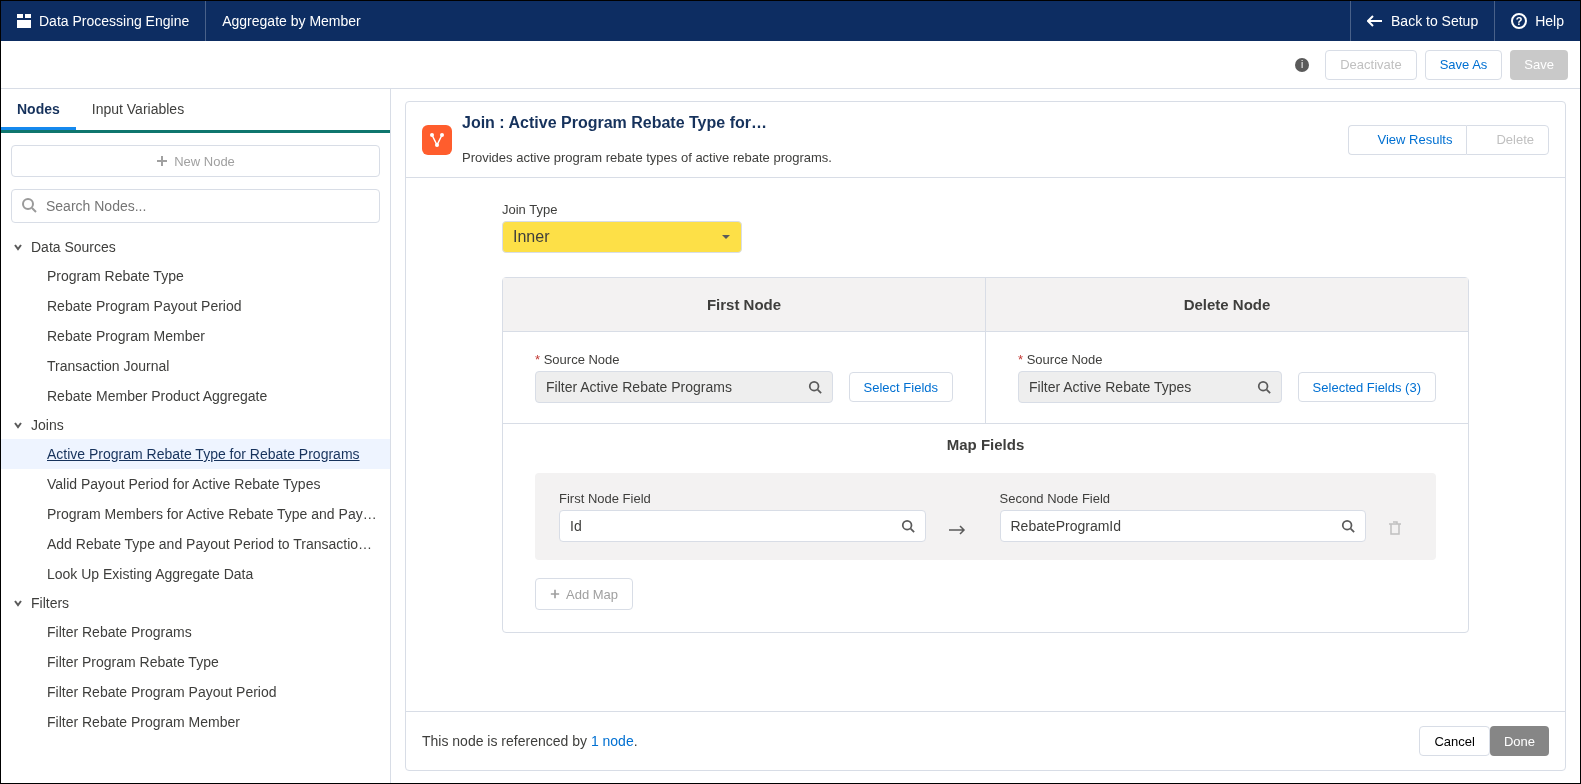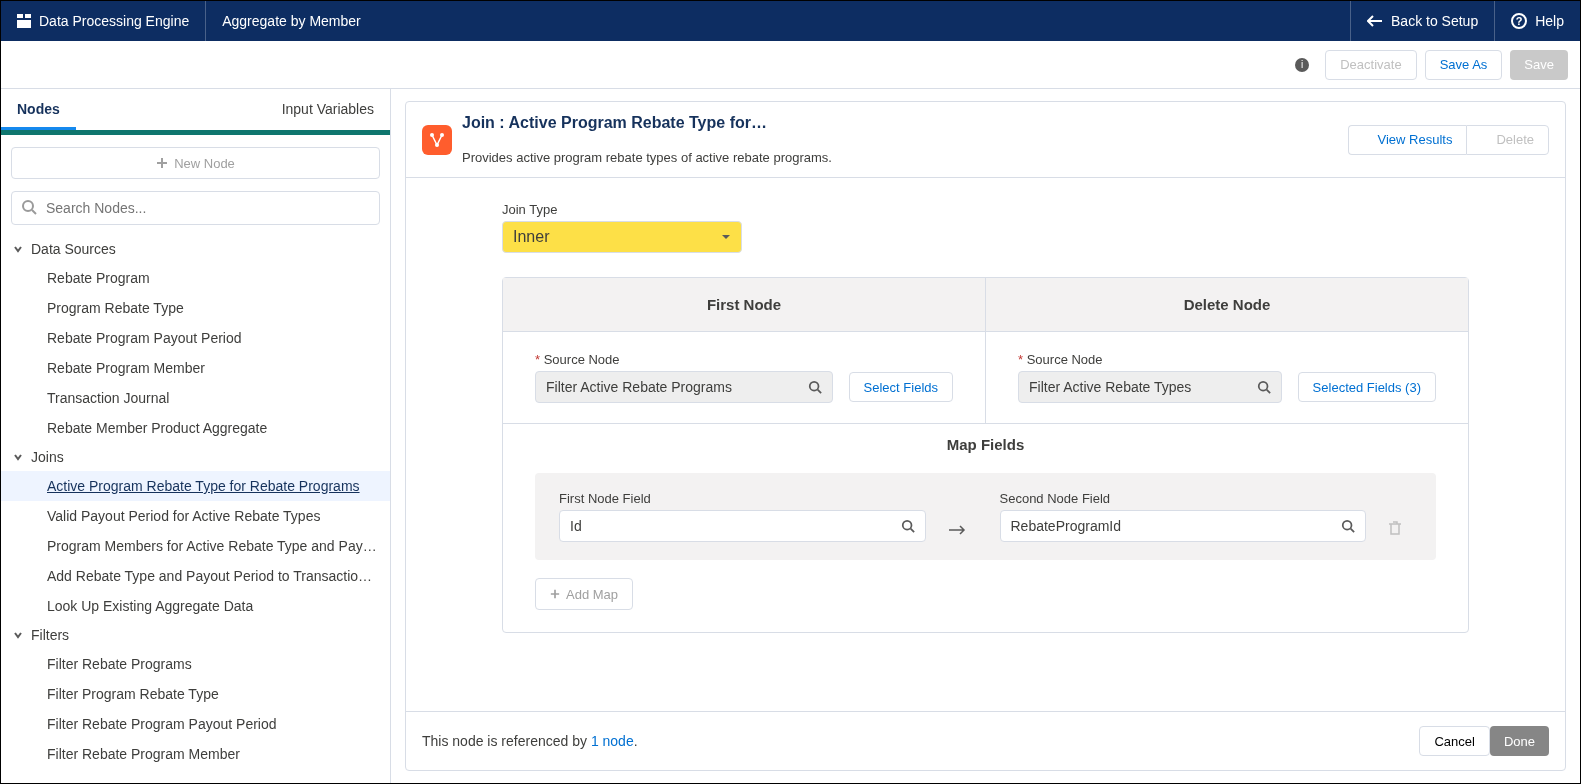--- a/index.html
+++ b/index.html
@@ -21,21 +21,21 @@
 .btn-disabled { color: #c0c0c0; cursor: default; }
 .btn-primary { background: #c9c9c9; color: #fff; border: none; }
 .btn-primary-done { background: #868686; color: #fff; border: none; }
 
 
 .main { display: flex; height: calc(100% - 88px); }
 .sidebar { width: 390px; border-right: 1px solid #d8dde6; display: flex; flex-direction: column; }
 .content { flex: 1; padding: 12px 14px; position: relative; display: flex; flex-direction: column; }
 
 
-.tabs { display: flex; border-bottom: 5px solid #0f766e; justify-content: space-between; }
+.tabs { display: flex; border-bottom: 3px solid #0f766e; }
 .tab { padding: 12px 16px 10px; font-size: 14px; color: #3e3e3c; cursor: pointer; border-bottom: 3px solid transparent; }
 .tab.active { border-bottom-color: #1589ee; font-weight: 600; color: #16325c; }
 
 
 .side-controls { padding: 12px 10px 0; }
 .new-node-btn { width: 100%; height: 32px; border: 1px solid #d8dde6; border-radius: 4px; background: #fff; display: flex; align-items: center; justify-content: center; gap: 6px; color: #a0a0a0; font-size: 13px; cursor: pointer; }
 .search-wrap { margin-top: 12px; position: relative; }
 .search-input { width: 100%; height: 34px; border: 1px solid #d8dde6; border-radius: 4px; padding: 0 10px 0 34px; font-size: 14px; color: #3e3e3c; }
 .search-wrap .si { position: absolute; left: 10px; top: 8px; color: #9a9a9a; }
 
@@ -164,21 +164,20 @@
 
       <div class="tree-group">
         <div class="tree-group-header">
           <span class="chev">
               <svg width="10" height="10" viewBox="0 0 10 10" fill="none" stroke="#5a5a5a" stroke-width="2">
                 <path d="M2 3 L5 7 L8 3"></path>
               </svg>
             </span>
           <span>Data Sources</span>
         </div>
-        <div class="tree-item">Rebate Program</div>
         <div class="tree-item">Program Rebate Type</div>
         <div class="tree-item">Rebate Program Payout Period</div>
         <div class="tree-item">Rebate Program Member</div>
         <div class="tree-item">Transaction Journal</div>
         <div class="tree-item">Rebate Member Product Aggregate</div>
       </div>
 
       <div class="tree-group">
         <div class="tree-group-header">
           <span class="chev">

